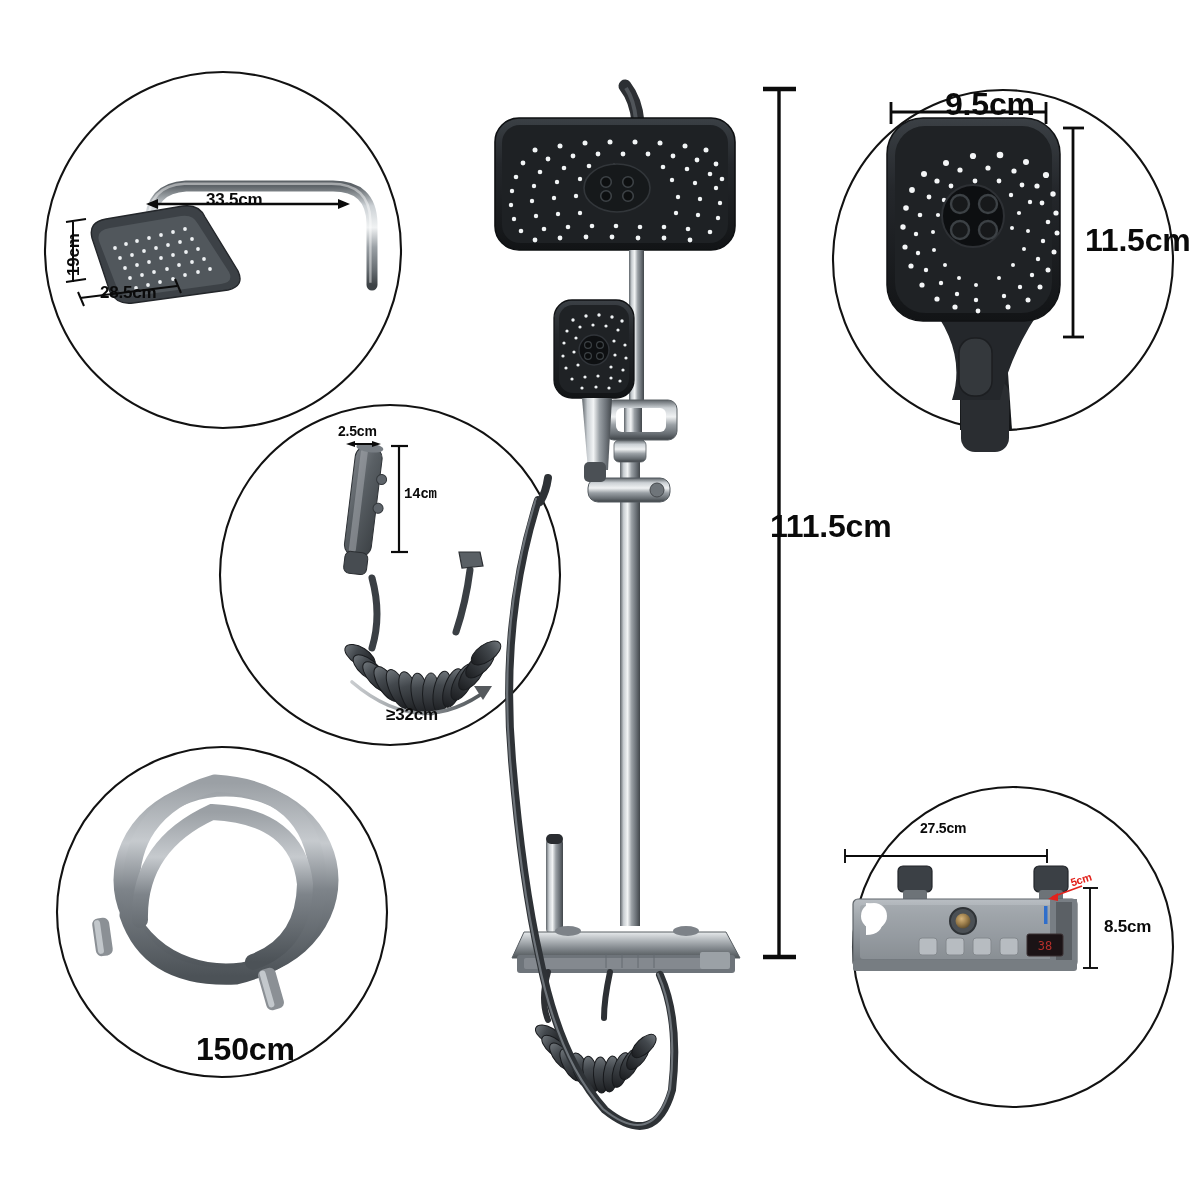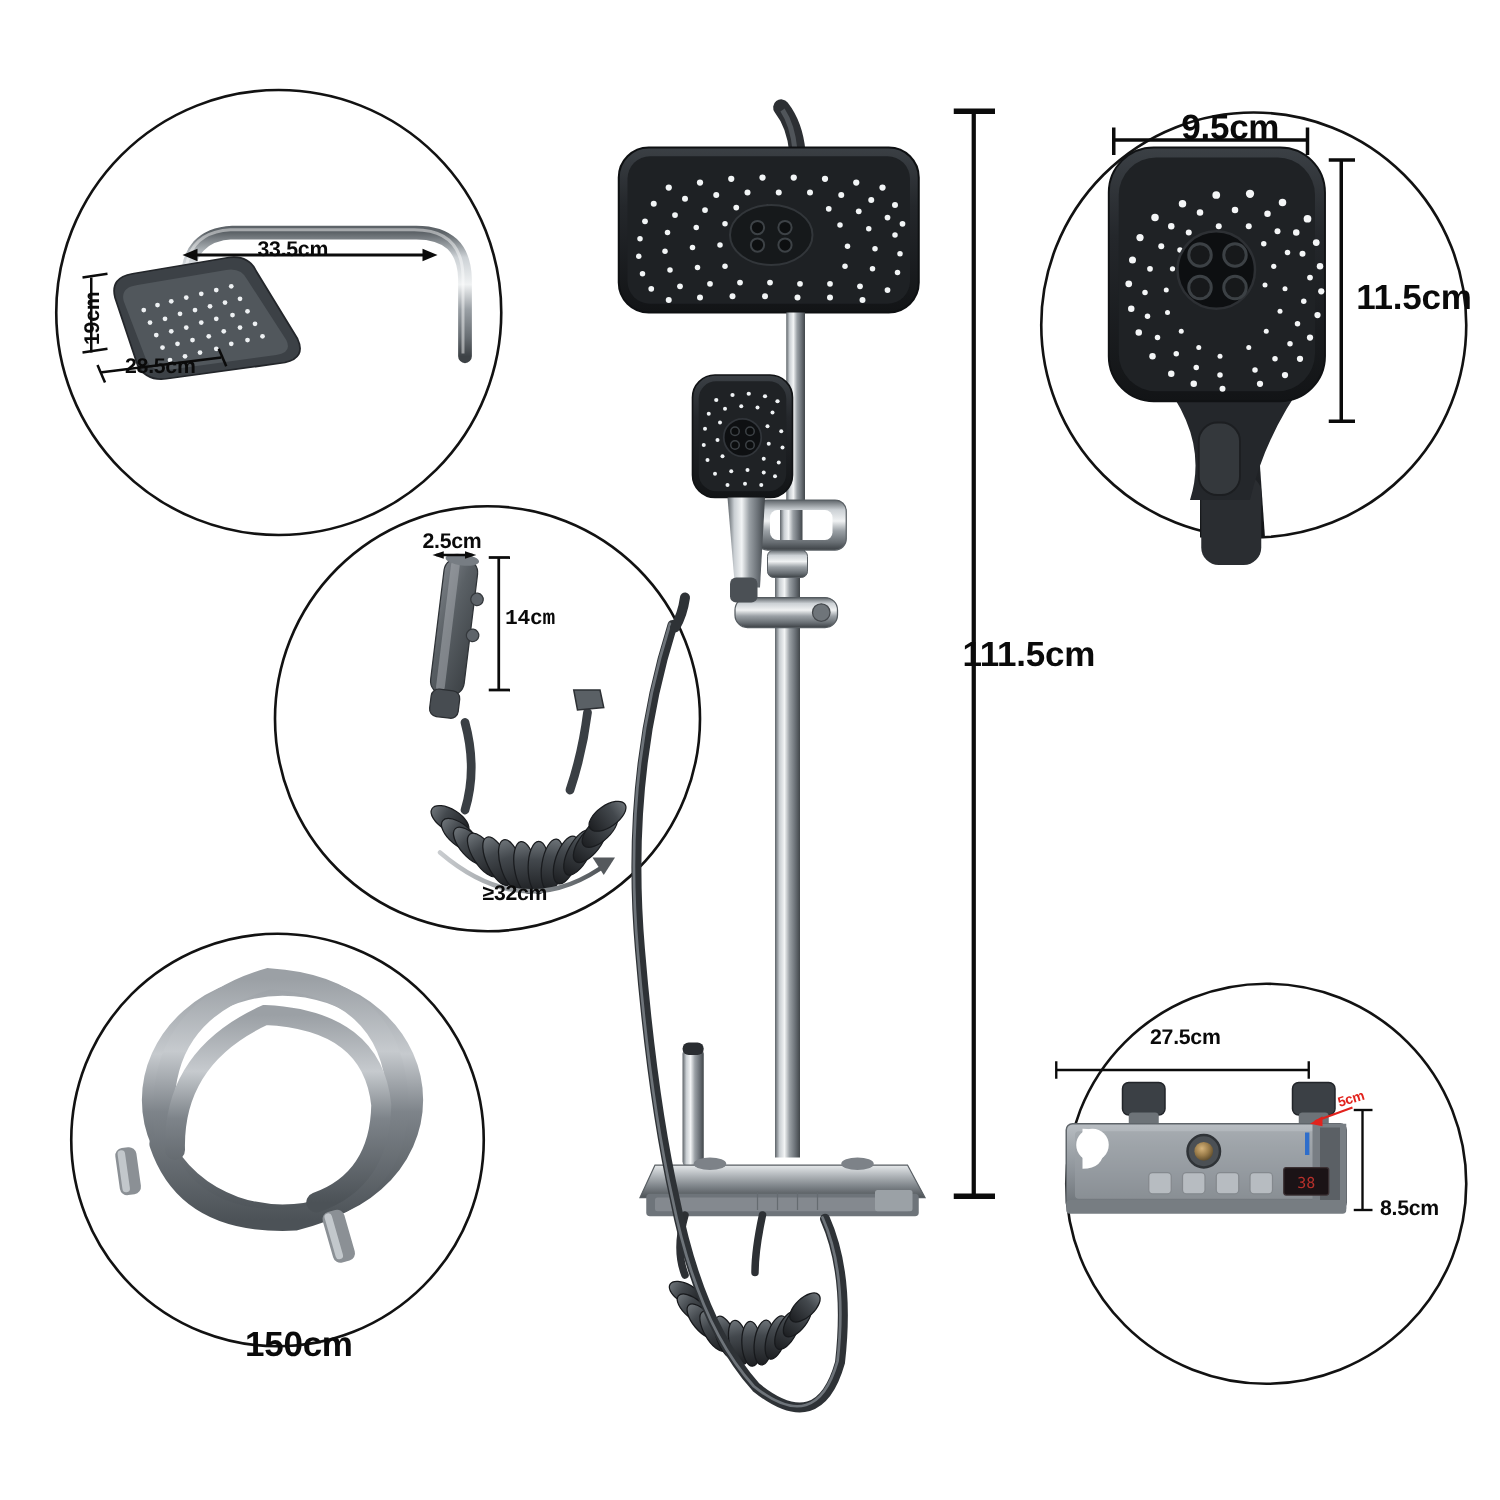--- a/index.html
+++ b/index.html
@@ -26,23 +26,23 @@
   }
   .dim-label {
     position: absolute;
     font-family: "Liberation Sans", sans-serif;
     font-weight: bold;
     color: #0a0a0a;
     white-space: nowrap;
     letter-spacing: -0.2px;
   }
   .dim-label.red { color: #e2221c; }
-  .dim-big { font-size: 28px; }
+  .dim-big { font-size: 32px; }
   .dim-mid { font-size: 17px; }
-  .dim-small { font-size: 17px; }
+  .dim-small { font-size: 14px; }
   .dim-xsmall { font-size: 11px; }
   .rot-90 {
     transform: rotate(-90deg);
     transform-origin: left top;
   }
   .rot-neg20 {
     transform: rotate(-17deg);
     transform-origin: left top;
   }
 </style>
@@ -618,21 +618,21 @@
   <div class="dim-label dim-small" style="left:338px; top:423px;">2.5cm</div>
 
   <div class="dim-label dim-small" style="left:404px; top:486px;font-family:Liberation Mono, monospace;">14cm</div>
 
   <div class="dim-label dim-mid" style="left:386px; top:705px;text-align:right;">≥32cm</div>
 
   <div class="dim-label dim-big" style="left:945px; top:86px;">9.5cm</div>
 
   <div class="dim-label dim-big" style="left:1085px; top:222px;">11.5cm</div>
 
-  <div class="dim-label dim-big" style="left:196px; top:1031px;margin-top:29px;">150cm</div>
+  <div class="dim-label dim-big" style="left:196px; top:1031px;">150cm</div>
 
   <div class="dim-label dim-small" style="left:920px; top:820px;">27.5cm</div>
 
-  <div class="dim-label dim-mid" style="left:1104px; top:917px;margin-top:40px;">8.5cm</div>
+  <div class="dim-label dim-mid" style="left:1104px; top:917px;">8.5cm</div>
 
   <div class="dim-label dim-xsmall red rot-neg20" style="left:1069px; top:877px;">5cm</div>
 
 </div>
 
 </body></html>

